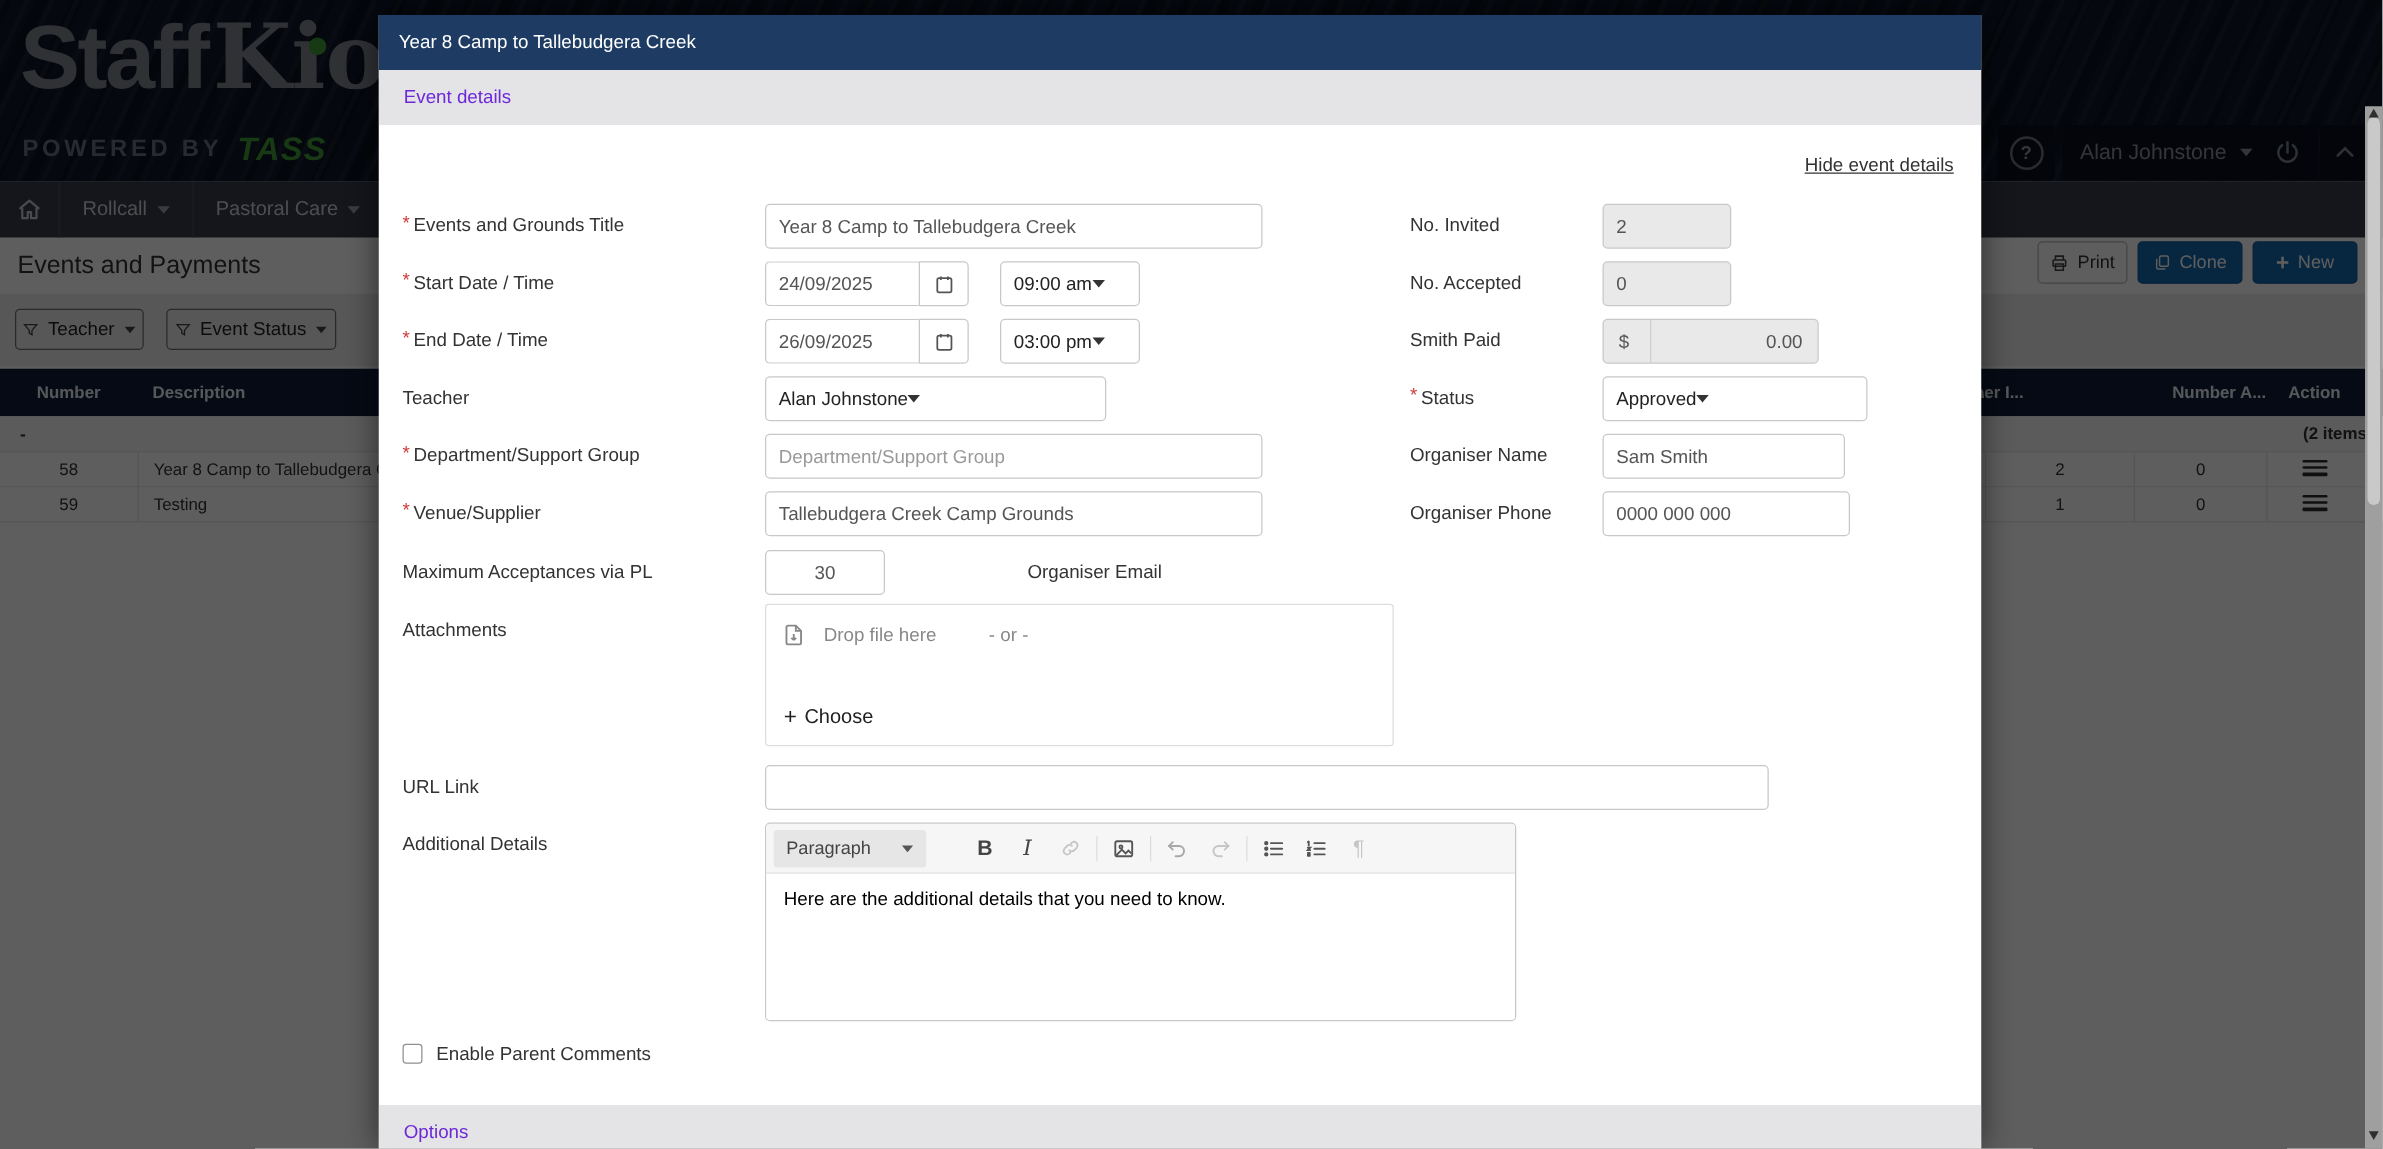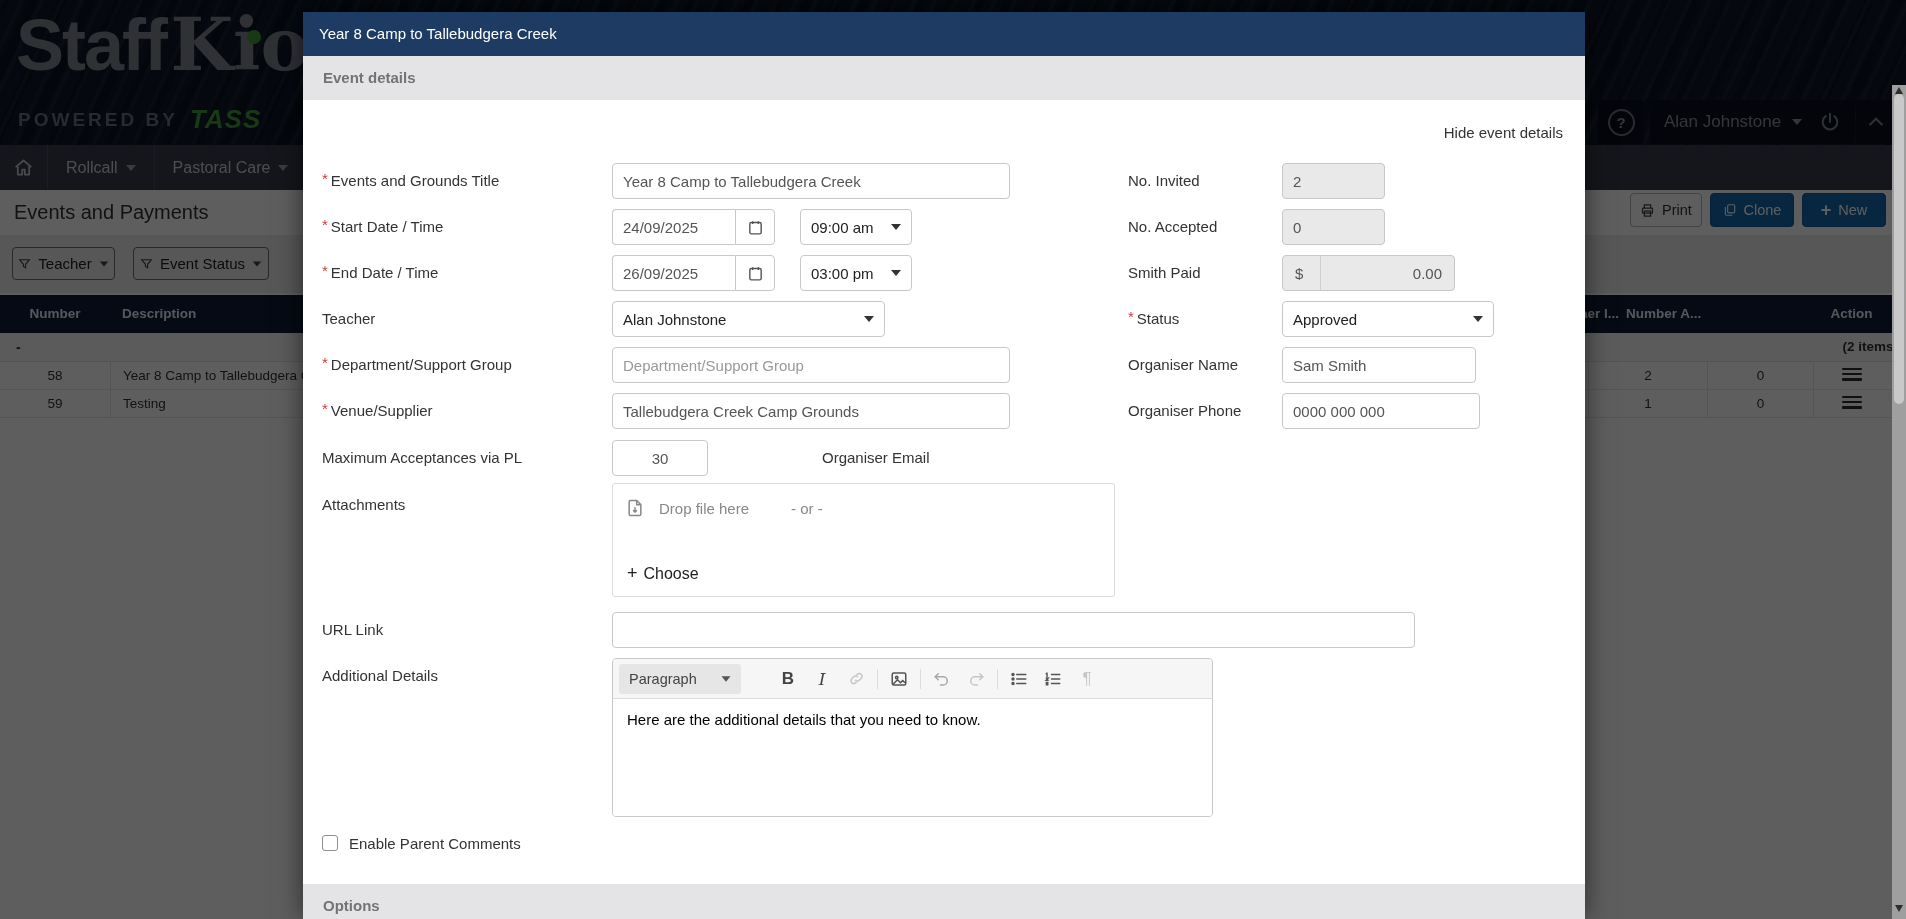--- a/index.html
+++ b/index.html
@@ -57,32 +57,32 @@
   .sb-up{position:absolute;left:1895px;top:87px;width:0;height:0;border-left:4.5px solid transparent;border-right:4.5px solid transparent;
          border-bottom:7px solid #2e2e2e;z-index:8}
   .sb-down{position:absolute;left:1895px;top:905px;width:0;height:0;border-left:4.5px solid transparent;border-right:4.5px solid transparent;
          border-top:7px solid #2e2e2e;z-index:8}
 
   
   .modal{position:absolute;left:303px;top:12px;width:1282px;height:907px;background:#fff;z-index:10;
          box-shadow:0 0 24px rgba(0,0,0,.55);overflow:hidden}
   .m-hdr{position:absolute;left:0;top:0;width:100%;height:44px;background:#1e3c63;color:#fff;
          font-size:15px;line-height:44px;padding-left:16px}
-  .m-sec{position:absolute;left:0;width:100%;height:44px;background:#e4e4e6;color:#737373;
-         font-size:15px;font-weight:bold;line-height:44px;padding-left:20px}
-  .hide-link{position:absolute;top:112px;right:22px;font-size:15px;color:#333;cursor:pointer}
+  .m-sec{position:absolute;left:0;width:100%;height:44px;background:#e4e4e6;color:#6d28d9;
+         font-size:15px;font-weight:normal;line-height:44px;padding-left:20px}
+  .hide-link{position:absolute;top:112px;right:22px;font-size:15px;color:#333;text-decoration:underline;cursor:pointer}
   .m-lbl{position:absolute;height:36px;line-height:36px;font-size:15px;color:#333;white-space:nowrap}
   .req{position:relative;top:-2px;color:#cf3a3a;margin-right:3px}
   .inp{position:absolute;height:36px;border:1px solid #c8c8c8;border-radius:4px;padding:0 10px;
        font:15px "Liberation Sans",sans-serif;color:#555;background:#fff}
   .inp::placeholder{color:#999;opacity:1}
   .inp.dis{background:#e9e9e9}
   .inp.tr{text-align:center}
   .sel{position:absolute;height:36px;border:1px solid #c8c8c8;border-radius:4px;background:#fff;display:flex;align-items:center;
-       justify-content:space-between;padding:0 10px;font-size:15px;color:#222;cursor:pointer}
+       padding:0 10px;font-size:15px;color:#222;cursor:pointer}
   .sel .chev{width:0;height:0;border-left:5px solid transparent;border-right:5px solid transparent;border-top:6px solid #333}
   .datewrap{position:absolute;height:36px;display:flex}
   .datewrap input{width:123px;height:36px;border:1px solid #c8c8c8;border-right:none;border-radius:4px 0 0 4px;
        padding:0 10px;font:15px "Liberation Sans",sans-serif;color:#555}
   .calbtn{width:40px;height:36px;border:1px solid #c8c8c8;border-radius:0 4px 4px 0;background:#fff;display:flex;
           align-items:center;justify-content:center;color:#555;cursor:pointer}
   .igroup{position:absolute;height:36px;border:1px solid #c8c8c8;border-radius:4px;background:#e9e9e9;display:flex;overflow:hidden}
   .igroup .addon{width:38px;border-right:1px solid #cfcfcf;display:flex;align-items:center;padding-left:12px;color:#555;font-size:15px}
   .igroup .val{flex:1;display:flex;align-items:center;justify-content:flex-end;padding-right:12px;color:#555;font-size:15px}
   .dropzone{position:absolute;border:1px solid #ddd;border-radius:3px;background:#fff}
@@ -193,21 +193,21 @@
       </svg>
     <span>Event Status</span>
     <span class="caret"></span>
   </div>
 
   <div class="thead">
     <div class="th" style="left:0;width:110px;text-align:center">Number</div>
     <div class="th" style="left:122px">Description</div>
     <div class="th" style="left:1540px;width:52px;text-align:right">...</div>
     <div class="th" style="left:1500px;width:119px;text-align:right">Number I...</div>
-    <div class="th" style="left:1626px;width:106px;text-align:left">Number A...</div>
+    <div class="th" style="left:1707px;width:106px;text-align:right">Number A...</div>
     <div class="th" style="left:1813px;width:77px;text-align:center">Action</div>
   </div>
 
   <div class="grouprow">
     <span class="abs" style="left:16px;line-height:28px;font-weight:bold;font-size:14px;color:#333">-</span>
     <span class="abs" style="right:8px;line-height:28px;font-weight:bold;font-size:13.5px;color:#333">(2 items)</span>
   </div>
 
   <div class="trow" style="top:362px">
     <div class="td" style="left:0;width:110px;text-align:center">58</div>

